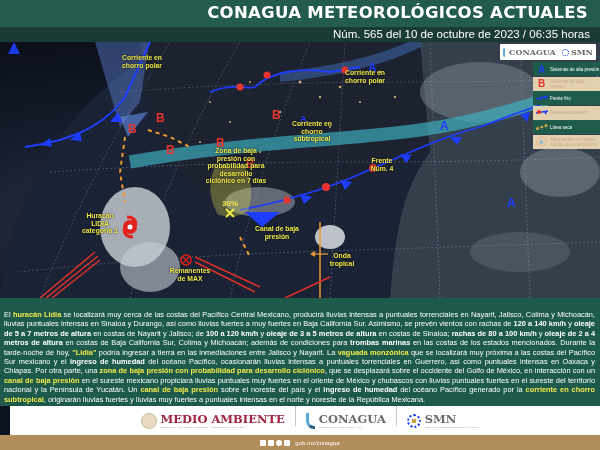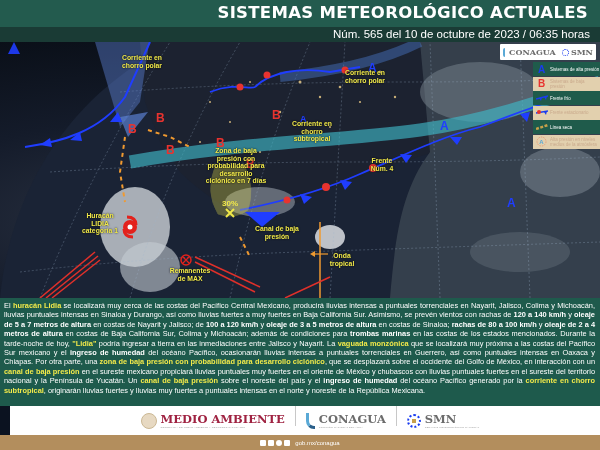--- a/index.html
+++ b/index.html
@@ -25,38 +25,38 @@
   .logo-smn { font-family: "DejaVu Serif", serif; font-size: 8px; color: #6c6c6c; font-weight: bold; }
   .legend { position: absolute; left: 533px; top: 62px; width: 67px; }
   .legend-row { display: flex; align-items: center; height: 14px; margin-bottom: 0.5px; }
   .legend-row.dark { background: #1f5b4b; }
   .legend-row.light { background: #e2d0ae; }
   .legend-sym { width: 17px; display: flex; justify-content: center; align-items: center; font-weight: bold; font-size: 10px; }
   .legend-label { font-size: 4.5px; line-height: 5px; flex: 1; }
   .legend-row.dark .legend-label { color: #ffffff; }
   .legend-row.light .legend-label { color: #c9a98c; }
 
-  .description { position: absolute; left: 0; top: 298px; width: 600px; height: 108px; background: #1e5a4c; padding: 3px 5px 0 4px; font-size: 7.4px; line-height: 9.4px; color: #ffffff; text-align: justify; }
+  .description { position: absolute; left: 0; top: 298px; width: 600px; height: 108px; background: #1e5a4c; padding: 12px 5px 0 4px; font-size: 7.4px; line-height: 9.4px; color: #ffffff; text-align: justify; }
   .description .hl { color: #f1e94a; font-weight: bold; }
 
   .logos-bar { position: absolute; left: 10px; top: 406px; width: 600px; height: 29px; background: #ffffff; display: flex; justify-content: center; }
   .brand { display: flex; align-items: center; }
   .brand-name { font-family: "DejaVu Serif", serif; font-weight: bold; }
   .brand-sub { font-size: 2.5px; color: #999; letter-spacing: 0.2px; }
   .divider { width: 1px; height: 20px; background: #c8c8c8; margin: 0 10px; }
 
   .footer { position: absolute; left: 0; top: 435px; width: 600px; height: 15px; background: #b38e5d; display: flex; align-items: center; justify-content: center; }
   .social-icon { display: inline-block; width: 6px; height: 6px; background: #ffffff; margin-right: 2px; border-radius: 1px; }
   .footer-link { font-size: 6px; color: #ffffff; margin-left: 3px; }
 </style>
 </head>
 <body>
 
 <div class="header">
-  <div class="header-title">SISTEMAS METEOROLÓGICO ACTUALES</div>
+  <div class="header-title">CONAGUA METEOROLÓGICOS ACTUALES</div>
 </div>
 <div class="subheader">
   <div class="subheader-text">Núm. 565 del 10 de octubre de 2023 / 06:35 horas</div>
 </div>
 
 <div class="map">
   <svg width="600" height="256" viewBox="0 0 600 256">
 
     <path d="M0,256 C10,150 70,40 200,-10 L600,-10 L600,256 Z" fill="#1a2335"></path>
 

